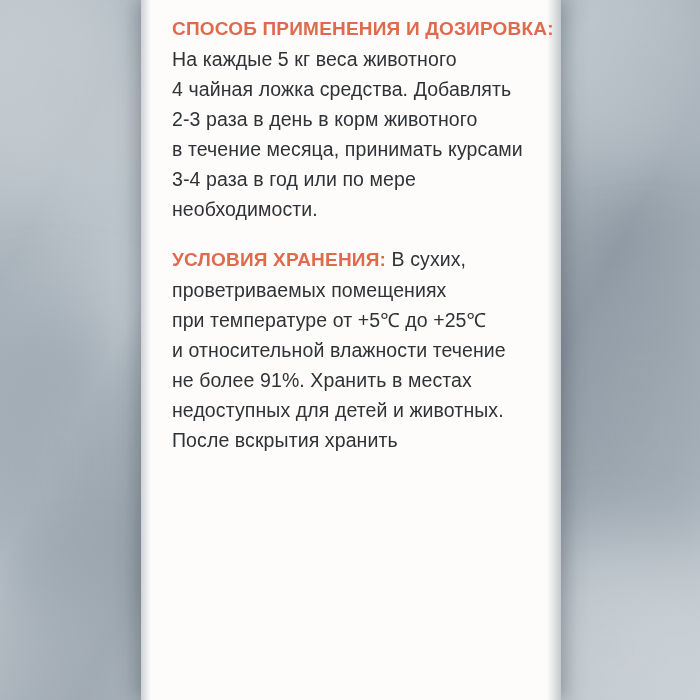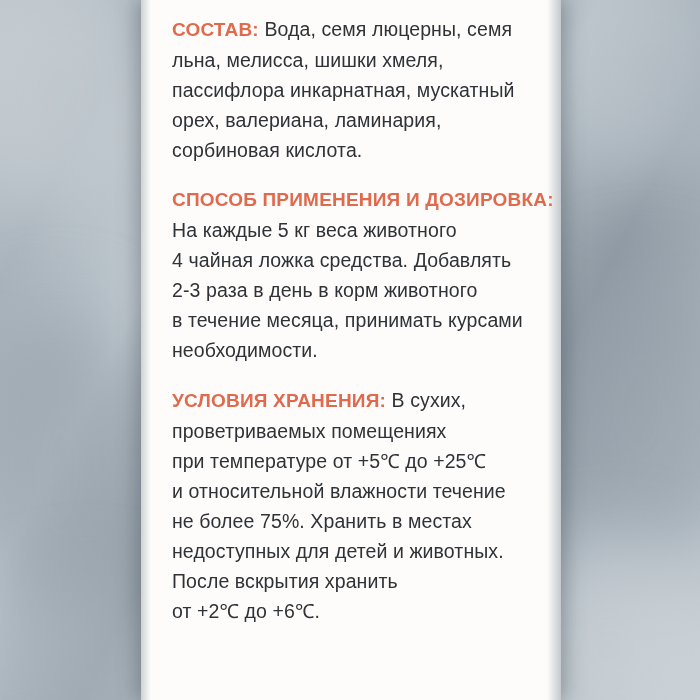--- a/index.html
+++ b/index.html
@@ -96,49 +96,40 @@
   <div class="bg-blob blob-a"></div>
   <div class="bg-blob blob-b"></div>
   <div class="bg-blob blob-c"></div>
   <div class="bg-blob blob-d"></div>
   <div class="bg-blob blob-e"></div>
   <div class="bg-blob blob-f"></div>
 
   <div class="label-card">
     <div class="label-inner">
 
-      <div class="block block-composition">
-        <p class="body-text lines">
-          <span class="line"><span class="heading">СОСТАВ:</span><span> Вода, семя люцерны, семя</span></span>
-          <span class="line">льна, мелисса, шишки хмеля,</span>
-          <span class="line">пассифлора инкарнатная, мускатный</span>
-          <span class="line">орех, валериана, ламинария,</span>
-          <span class="line">сорбиновая кислота.</span>
-        </p>
-      </div>
 
       <div class="block block-dosage">
         <p class="body-text lines">
           <span class="line heading">СПОСОБ ПРИМЕНЕНИЯ И ДОЗИРОВКА:</span>
           <span class="line">На каждые 5 кг веса животного</span>
           <span class="line">4 чайная ложка средства. Добавлять</span>
           <span class="line">2-3 раза в день в корм животного</span>
           <span class="line">в течение месяца, принимать курсами</span>
+          <span class="line">3-4 раза в год или по мере</span>
           <span class="line">необходимости.</span>
         </p>
       </div>
 
       <div class="block block-storage">
         <p class="body-text lines">
           <span class="line"><span class="heading">УСЛОВИЯ ХРАНЕНИЯ:</span><span> В сухих,</span></span>
           <span class="line">проветриваемых помещениях</span>
           <span class="line">при температуре от +5℃ до +25℃</span>
           <span class="line">и относительной влажности течение</span>
-          <span class="line">не более 75%. Хранить в местах</span>
+          <span class="line">не более 91%. Хранить в местах</span>
           <span class="line">недоступных для детей и животных.</span>
           <span class="line">После вскрытия хранить</span>
-          <span class="line">от +2℃ до +6℃.</span>
         </p>
       </div>
 
     </div>
   </div>
 </div>
 
 </body></html>

